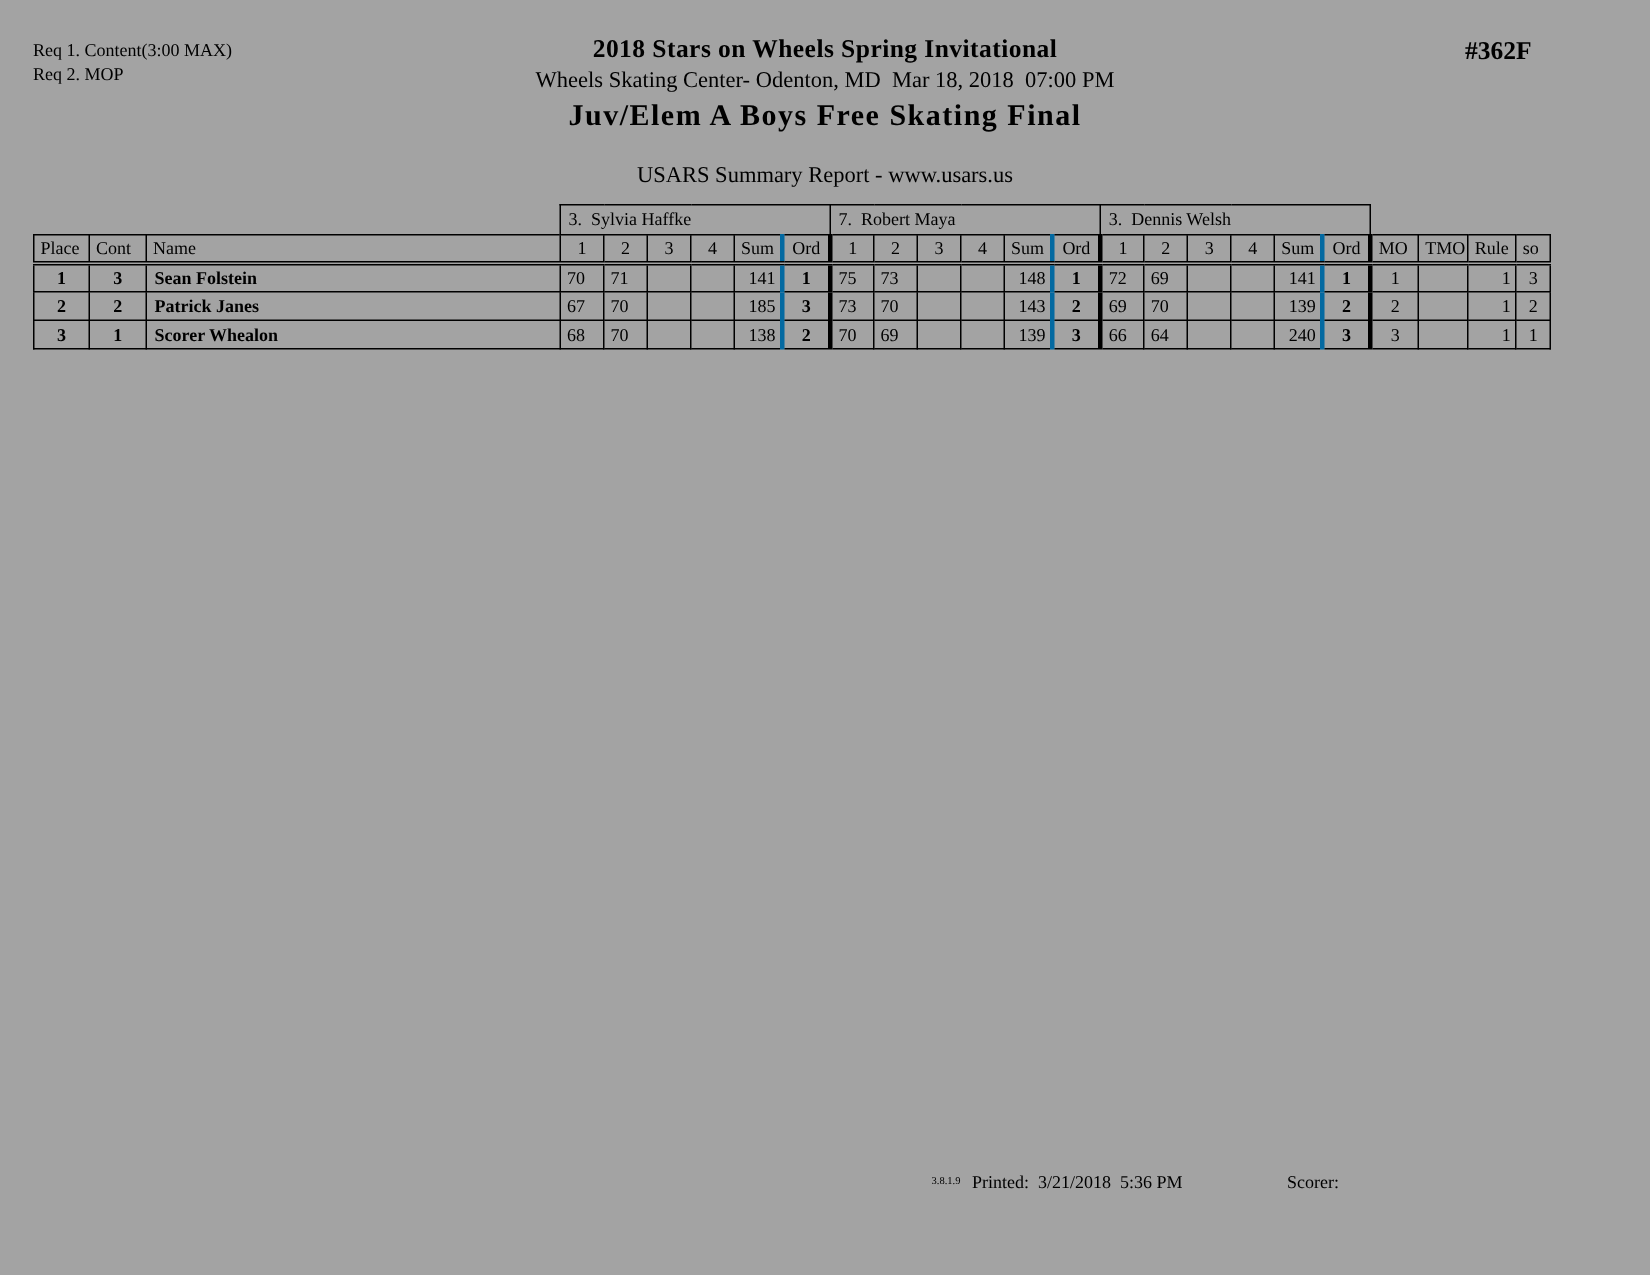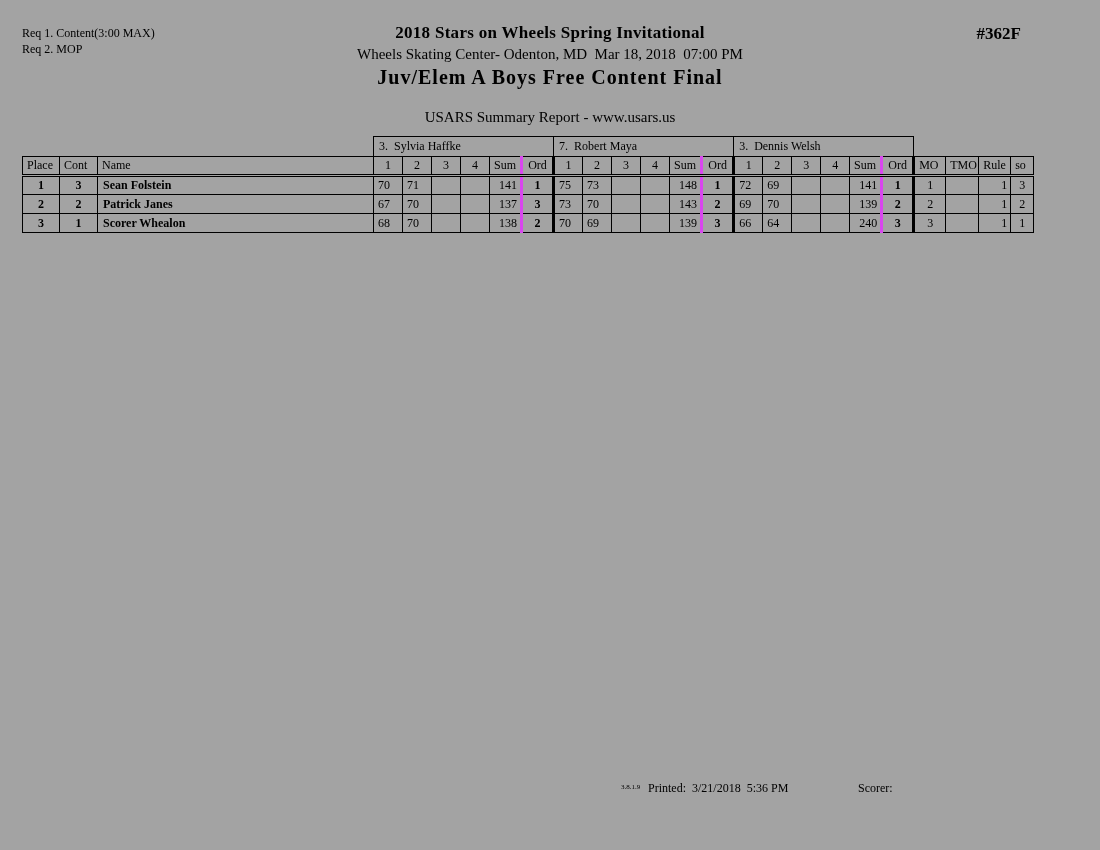--- a/index.html
+++ b/index.html
@@ -32,42 +32,42 @@
   table { border-collapse:collapse; table-layout:fixed; width:1012px; font-size:12px; }
   td { border:1px solid #000; height:19px; padding:0 3px; overflow:hidden; white-space:nowrap; vertical-align:middle; }
   tr.judge-row td { height:20px;margin-top:16px; }
   tr.judge-row td.nb { border:none; }
   tr.judge-row td.jname { font-size:12px; padding-left:5px; }
   tr.header-row td { border-bottom:3px double #000; }
   td.c { text-align:center; }
   td.l { text-align:left; padding-left:4px; }
   td.r { text-align:right; padding-right:3px; }
   td.b { font-weight:bold; }
-  td.ord { border-left:3px solid #d946ef; border-right:3px solid #000; text-align:center; }
+  td.ord { border-left:3px solid #0369a1; border-right:3px solid #000; text-align:center; }
   td.name-cell { font-weight:bold; padding-left:5px; }
 
   
   .footer-version { position:absolute; left:621px; top:783px; font-size:7px; }
   .footer-printed { position:absolute; left:648px; top:781px; font-size:12px; }
   .footer-scorer  { position:absolute; left:858px; top:781px; font-size:12px; }
 </style>
 </head>
 <body>
 
 <div class="page">
 
   <div class="req-block">
     <div>Req 1. Content(3:00 MAX)</div>
     <div>Req 2. MOP</div>
   </div>
 
   <div class="title-block">
     <div class="title-main">2018 Stars on Wheels Spring Invitational</div>
     <div class="title-sub pre">Wheels Skating Center- Odenton, MD  Mar 18, 2018  07:00 PM</div>
-    <div class="title-event">Juv/Elem A Boys Free Content Final</div>
+    <div class="title-event">Juv/Elem A Boys Free Skating Final</div>
     <div class="title-report">USARS Summary Report - www.usars.us</div>
   </div>
 
   <div class="event-number">#362F</div>
 
   <div class="results">
     <table>
       <colgroup>
         <col style="width:37px">
           <col style="width:38px">
@@ -162,21 +162,21 @@
       </tr>
 
       <tr>
         <td class="c b">2</td>
         <td class="c b">2</td>
         <td class="name-cell">Patrick Janes</td>
         <td class="l">67</td>
         <td class="l">70</td>
         <td class="l"></td>
         <td class="l"></td>
-        <td class="r">137</td>
+        <td class="r">185</td>
         <td class="ord b">3</td>
         <td class="l">73</td>
         <td class="l">70</td>
         <td class="l"></td>
         <td class="l"></td>
         <td class="r">143</td>
         <td class="ord b">2</td>
         <td class="l">69</td>
         <td class="l">70</td>
         <td class="l"></td>

